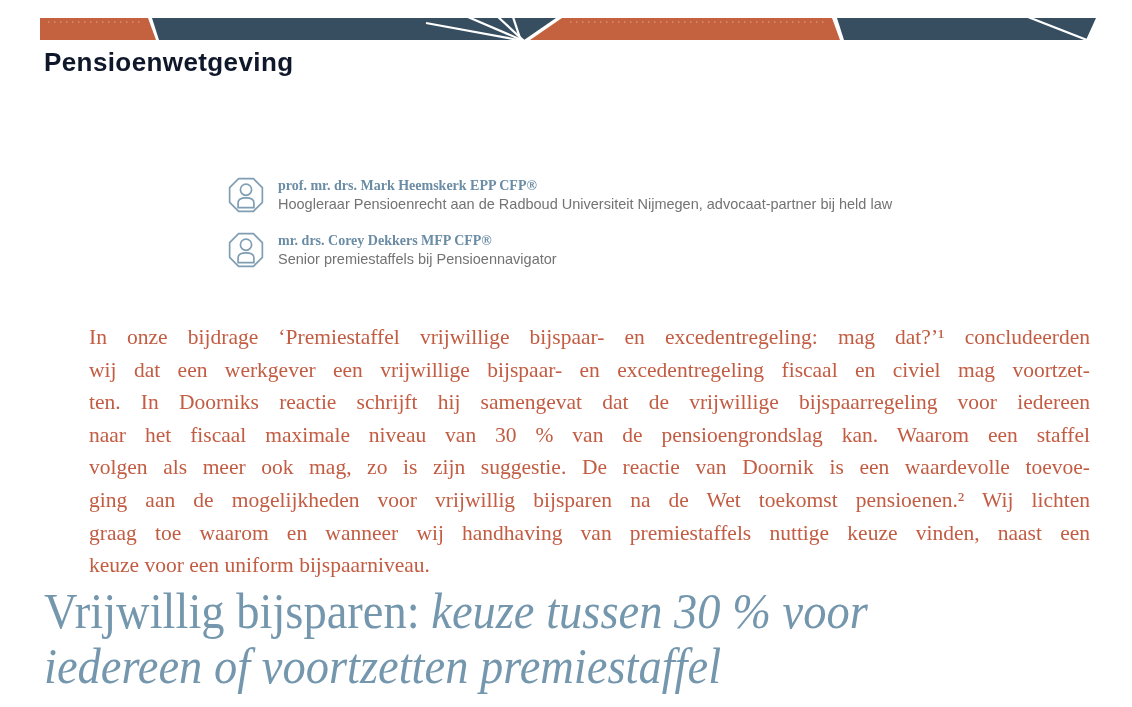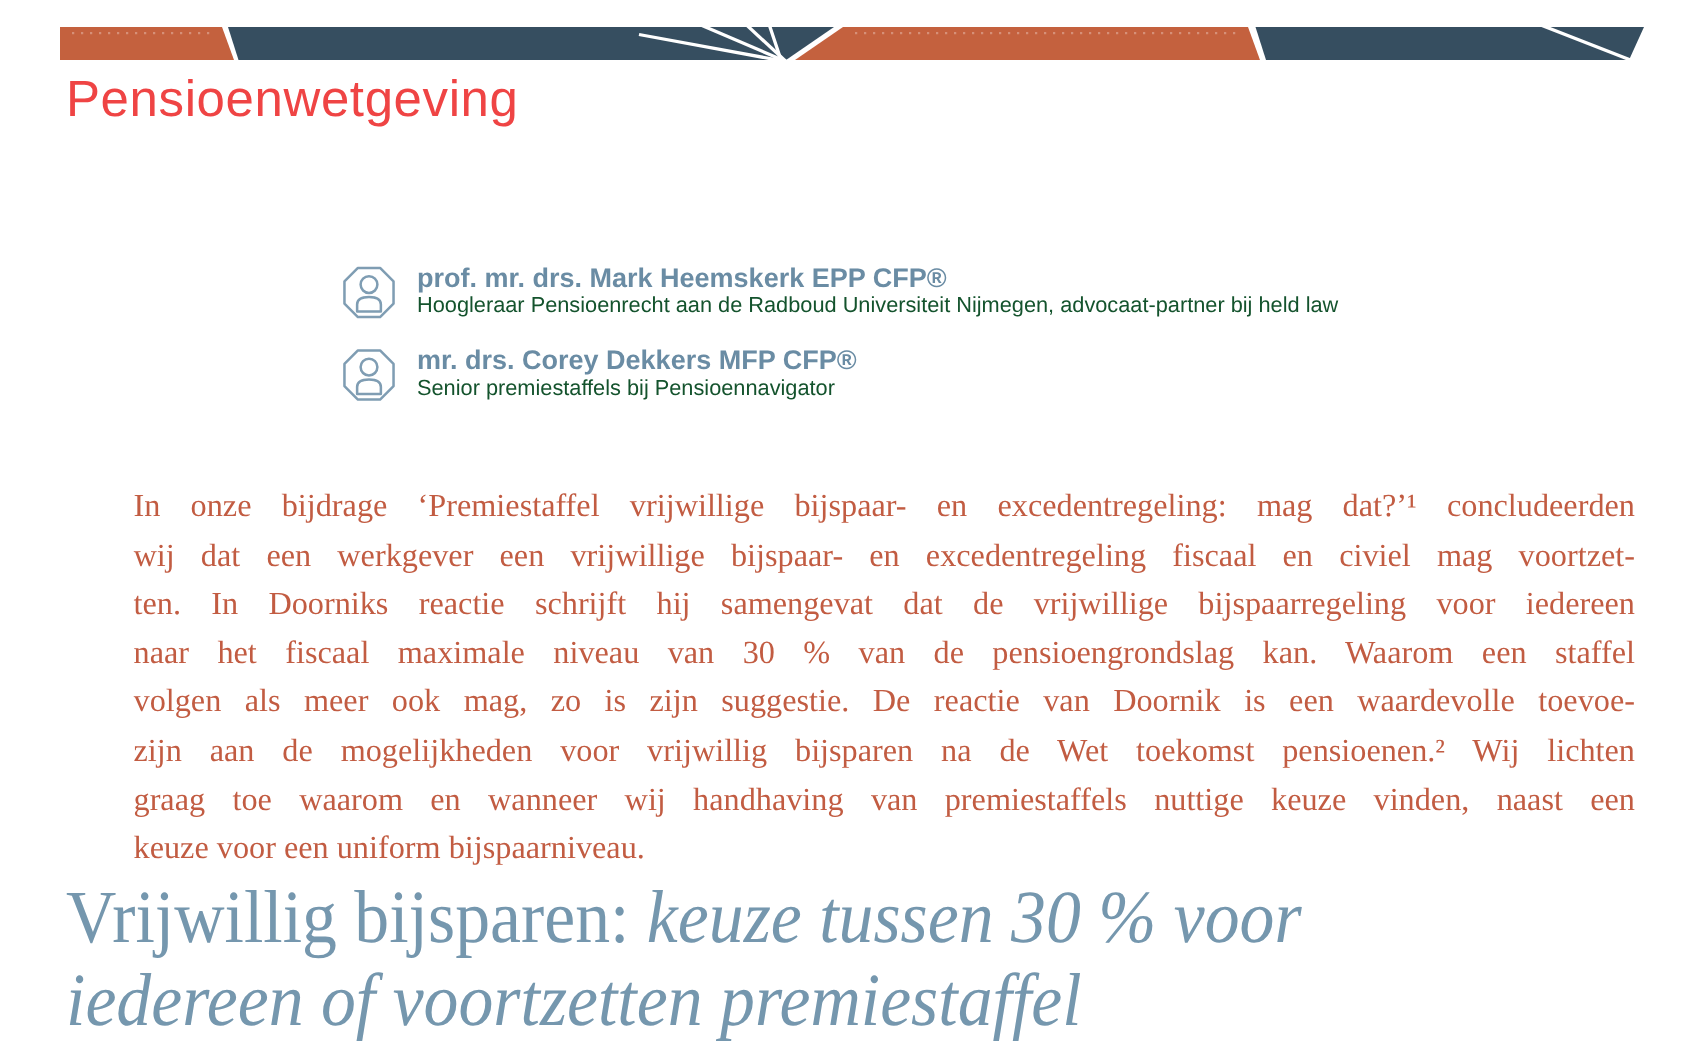--- a/index.html
+++ b/index.html
@@ -5,29 +5,29 @@
   html,body{margin:0;padding:0;background:#ffffff;}
   .page{
     position:relative;width:1132px;height:707px;background:#ffffff;overflow:hidden;
     font-family:"Liberation Sans",sans-serif;
   }
   
   .banner{position:absolute;left:40px;top:18px;width:1056px;height:22px;}
   
   .rubric{
     position:absolute;left:44px;top:47px;
-    font-size:34px;font-weight:400;letter-spacing:.4px;color:#ef4444;
+    font-size:26px;font-weight:700;letter-spacing:.4px;color:#0f172a;
   }
   
   .authors{position:absolute;left:227px;top:176px;display:flex;flex-direction:column;gap:17px;}
   .author-row{display:flex;align-items:center;gap:13px;}
   .author-icon{flex:0 0 auto;width:38px;height:38px;}
   .author-text{display:flex;flex-direction:column;}
-  .author-name{font-size:18px;font-weight:700;color:#6a8ca4;line-height:17px;}
-  .author-aff{font-size:14.5px;font-weight:400;color:#14532d;line-height:17px;margin-top:2px;}
+  .author-name{font-size:14px;font-weight:700;color:#6a8ca4;line-height:17px;font-family:Liberation Serif, serif;}
+  .author-aff{font-size:14.5px;font-weight:400;color:#737373;line-height:17px;margin-top:2px;}
   
   .intro{
     position:absolute;left:44px;top:321px;width:1046px;
     font-family:"Liberation Serif",serif;font-size:21.5px;color:#c25c42;
   }
   .intro-line{
     line-height:32.6px;height:32.6px;overflow:hidden;
     text-align:justify;text-align-last:justify;margin-left:45px;
   }
   .intro-line.last{text-align:center;text-align-last:left;}
@@ -96,21 +96,21 @@
     </div>
 
   </div>
 
   <div class="intro">
     <div class="intro-line">In onze bijdrage ‘Premiestaffel vrijwillige bijspaar- en excedentregeling: mag dat?’¹ concludeerden</div>
     <div class="intro-line">wij dat een werkgever een vrijwillige bijspaar- en excedentregeling fiscaal en civiel mag voortzet-</div>
     <div class="intro-line">ten. In Doorniks reactie schrijft hij samengevat dat de vrijwillige bijspaarregeling voor iedereen</div>
     <div class="intro-line">naar het fiscaal maximale niveau van 30 % van de pensioengrondslag kan. Waarom een staffel</div>
     <div class="intro-line">volgen als meer ook mag, zo is zijn suggestie. De reactie van Doornik is een waardevolle toevoe-</div>
-    <div class="intro-line">zijn aan de mogelijkheden voor vrijwillig bijsparen na de Wet toekomst pensioenen.² Wij lichten</div>
+    <div class="intro-line">ging aan de mogelijkheden voor vrijwillig bijsparen na de Wet toekomst pensioenen.² Wij lichten</div>
     <div class="intro-line">graag toe waarom en wanneer wij handhaving van premiestaffels nuttige keuze vinden, naast een</div>
     <div class="intro-line last">keuze voor een uniform bijspaarniveau.</div>
   </div>
 
   <h1 class="headline">
     <span>Vrijwillig bijsparen: </span><span class="it">keuze tussen 30 % voor</span><br>
     <span class="it">iedereen of voortzetten premiestaffel</span>
   </h1>
 
 </div>

